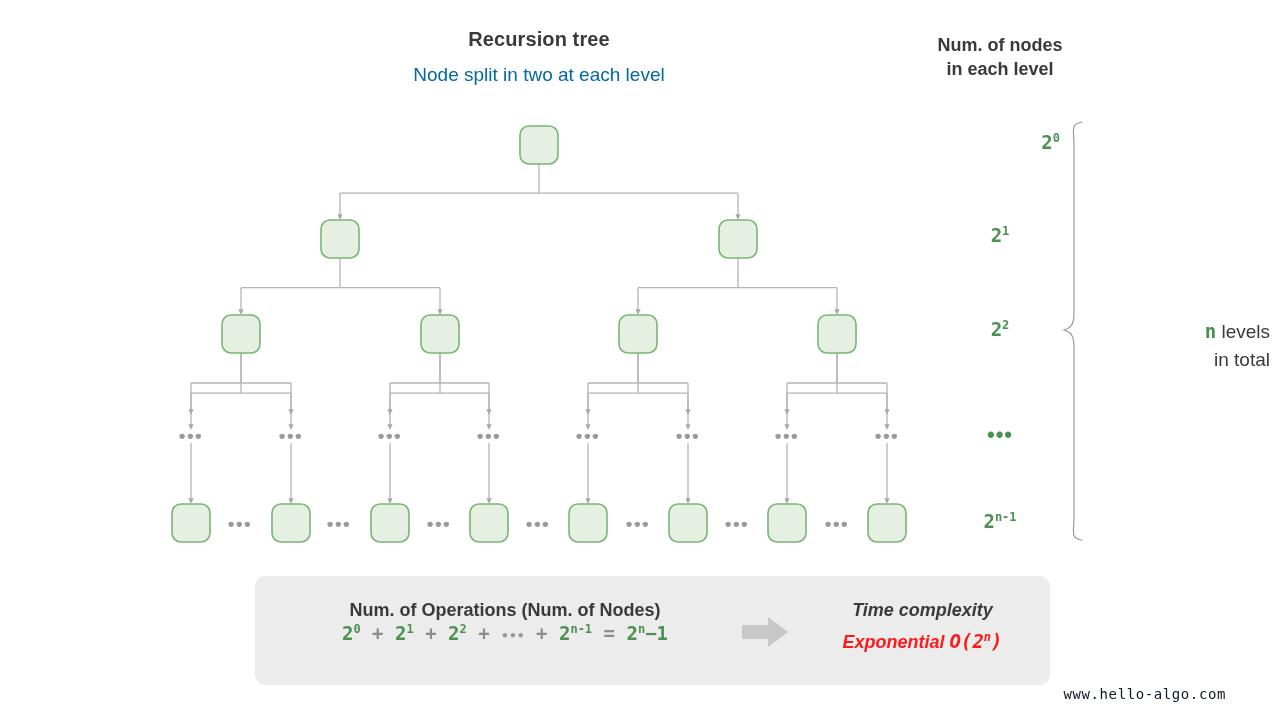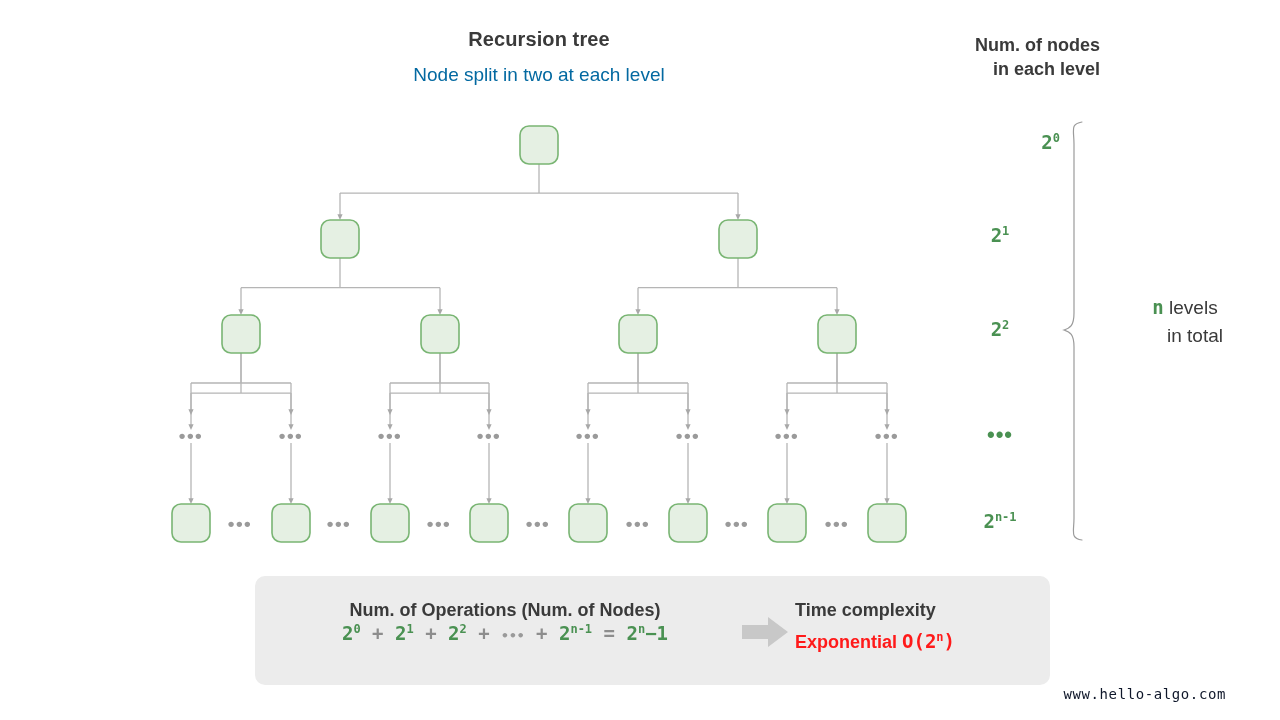--- a/index.html
+++ b/index.html
@@ -29,21 +29,21 @@
   }
   .tree-subtitle {
     left: 0; top: 64px; width: 1078px;
     text-align: center;
     font-size: 19px;
     font-weight: normal;
     color: #0369a1;
   }
   .count-title {
     left: 900px; top: 33px; width: 200px;
-    text-align: right;
+    text-align: center;
     font-size: 18px;
     font-weight: bold;
     line-height: 24px;
     color: #3a3a3a;
   }
 
   
   #tree-svg { left: 0; top: 0; }
 
   
@@ -62,25 +62,25 @@
     line-height: 0;
   }
   .level-count.dots {
     font-family: "Liberation Sans", sans-serif;
     font-size: 22px;
     letter-spacing: 1px;
   }
 
   
   .levels-total {
-    left: 1100px; top: 293px; width: 170px;
+    left: 1100px; top: 317px; width: 170px;
     font-size: 19px;
     line-height: 28px;
     color: #3a3a3a;
-    text-align: center;
+    text-align: right;
   }
   .levels-total .nvar {
     font-family: "DejaVu Sans Mono", "Liberation Mono", monospace;
     font-weight: bold;
     color: #4a9152;
     font-size: 19px;
   }
   .levels-total .lt-line2 { display: block; padding-left: 20px; }
 
   
@@ -98,21 +98,21 @@
   #summary-box {
     left: 255px; top: 576px;
     width: 795px; height: 109px;
     background: #ececec;
     border-radius: 10px;
   }
   .sum-left {
     left: 270px; top: 600px; width: 470px; text-align: center;
   }
   .sum-right {
-    left: 795px; top: 600px; width: 255px; 
+    left: 795px; top: 600px; width: 255px; text-align: center; font-style: italic;
   }
   .sum-heading {
     font-size: 18px;
     font-weight: bold;
     color: #3a3a3a;
     white-space: nowrap;
   }
   .sum-formula {
     margin-top: 1px;
     font-family: "DejaVu Sans Mono", "Liberation Mono", monospace;

